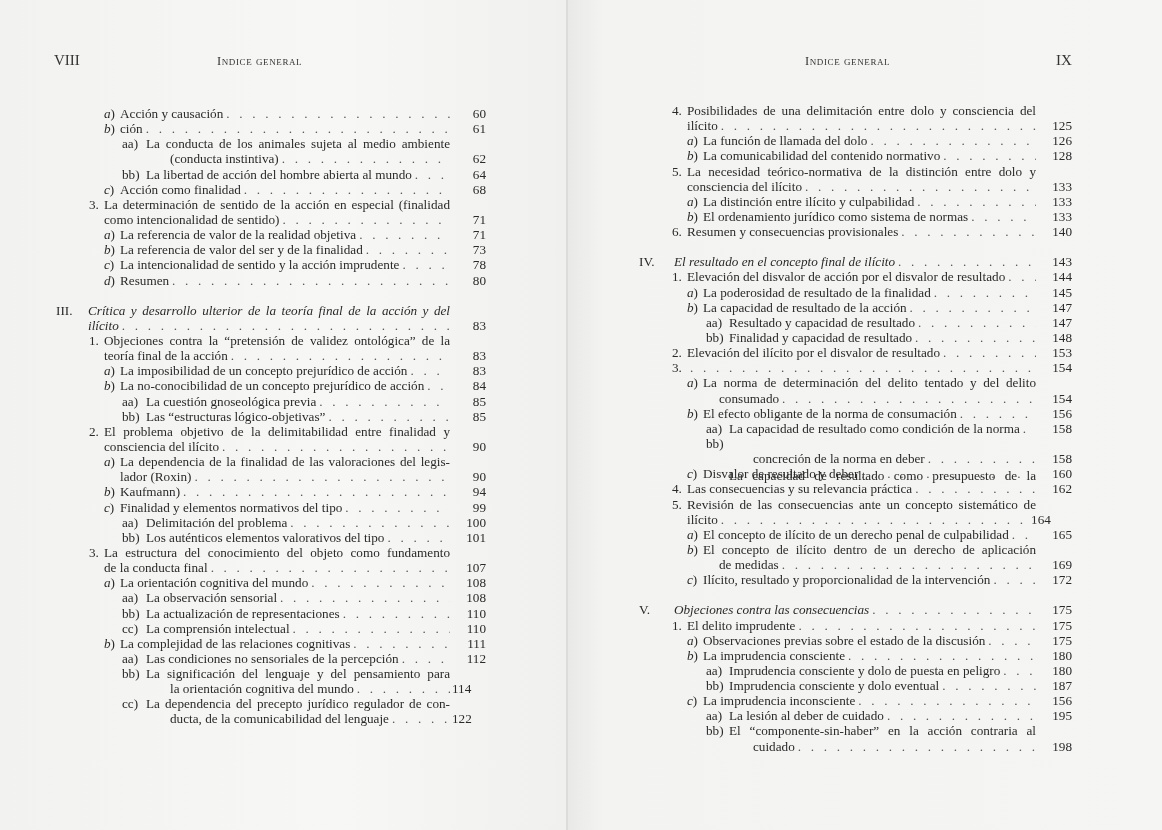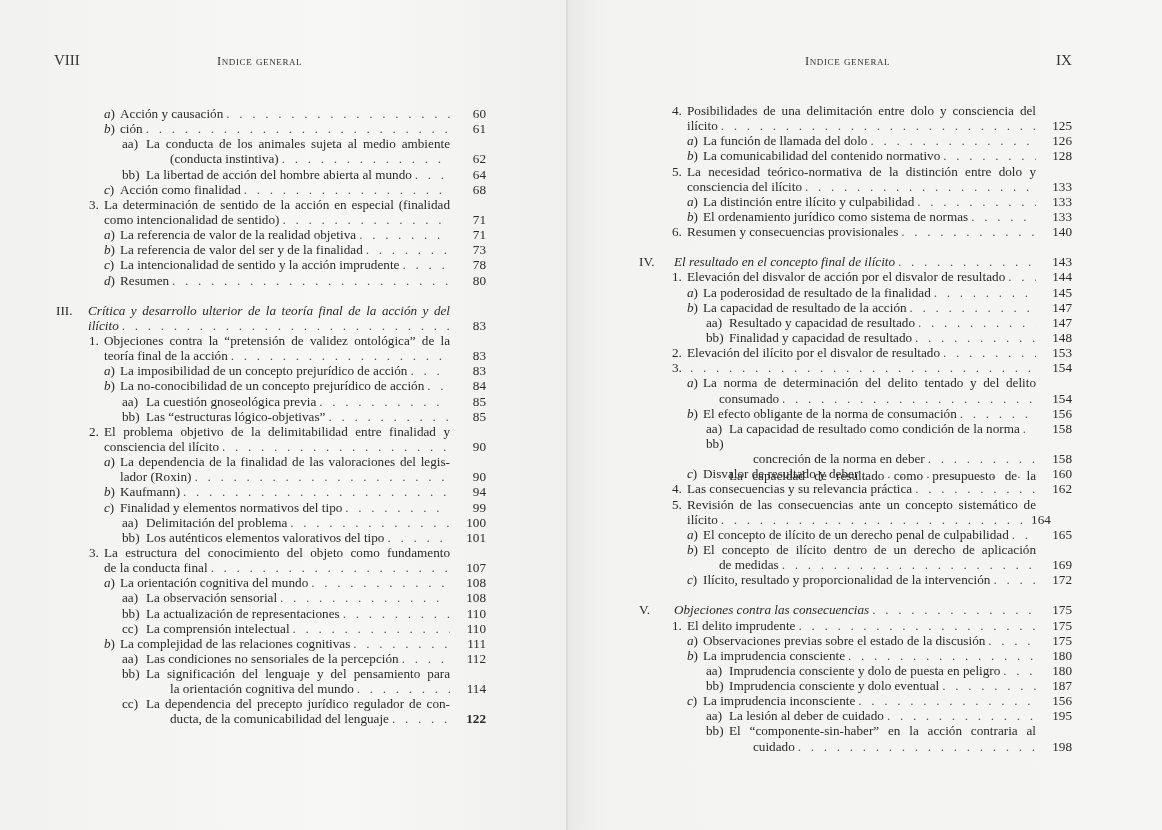--- a/index.html
+++ b/index.html
@@ -352,34 +352,34 @@
               <span class="d">. . . . . . . . . . . . . . . . . . . . . . . . . . . . . . . . . . . . . . . . . . . . . . . . . . . . . . . . . . . . . . . . . . . . . . . . . . . . . . . . </span>
             </div>
           </div>
         </div>
         <div style="position: relative;">
           <span style="position: absolute; left: 66px; top: 0px;">bb)</span>
           <div style="position: relative; height: 15.15px;">
             <div class="justify" style="position: absolute; left: 90px; width: 304px; white-space: normal; height: 15.15px; overflow: hidden;"><span>La significación del lenguaje y del pensamiento para</span></div>
           </div>
           <div style="position: relative; height: 15.15px;">
-            <span style="position: absolute; left: 396px; width: 34px; text-align: right;">114</span>
+            <span style="position: absolute; left: 396px; width: 34px; ">114</span>
             <div class="leader" style="position: absolute; left: 114px; width: 280px; white-space: nowrap;">
               <span class="t">la orientación cognitiva del mundo</span>
               <span class="d">. . . . . . . . . . . . . . . . . . . . . . . . . . . . . . . . . . . . . . . . . . . . . . . . . . . . . . . . . . . . . . . . . . . . . . . . . . . . . . . . </span>
             </div>
           </div>
         </div>
         <div style="position: relative;">
           <span style="position: absolute; left: 66px; top: 0px;">cc)</span>
           <div style="position: relative; height: 15.15px;">
             <div class="justify" style="position: absolute; left: 90px; width: 304px; white-space: normal; height: 15.15px; overflow: hidden;"><span>La dependencia del precepto jurídico regulador de con-</span></div>
           </div>
           <div style="position: relative; height: 15.15px;">
-            <span style="position: absolute; left: 396px; width: 34px; text-align: right; font-weight: bold;">122</span>
+            <span style="position: absolute; left: 396px; width: 34px; text-align: left;">122</span>
             <div class="leader" style="position: absolute; left: 114px; width: 280px; white-space: nowrap;">
               <span class="t">ducta, de la comunicabilidad del lenguaje</span>
               <span class="d">. . . . . . . . . . . . . . . . . . . . . . . . . . . . . . . . . . . . . . . . . . . . . . . . . . . . . . . . . . . . . . . . . . . . . . . . . . . . . . . . </span>
             </div>
           </div>
         </div>
       </div>
   </div>
   <div class="page page-right">
     <div class="running-head" style="left:237px;">Indice general</div>

